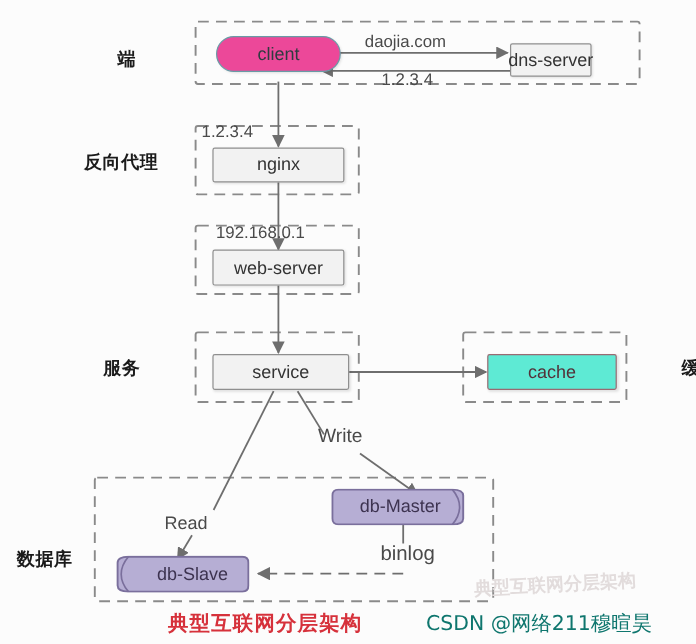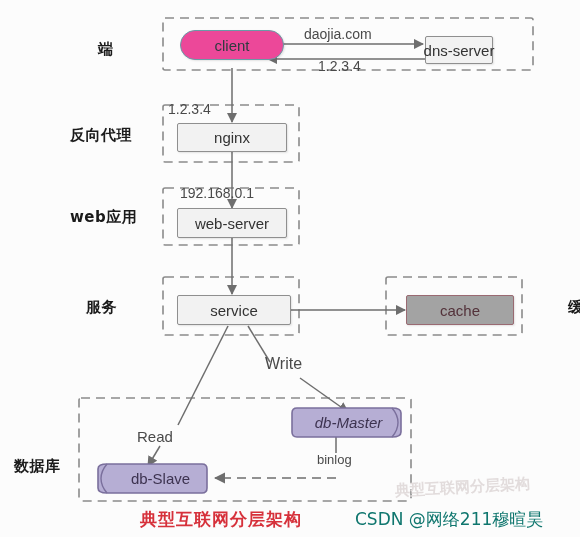--- a/index.html
+++ b/index.html
@@ -52,21 +52,21 @@
   }
   .node-pill {
     background: #ec4899;
     border: 1.6px solid #6a9aa6;
     border-radius: 18px;
     color: #2f3b40;
     box-shadow: 1px 1px 2px rgba(0,0,0,0.10);
     text-align: right;
   }
   .node-cache {
-    background: #a3a3a3;
+    background: #5eead4;
     border: 1.6px solid #9a6a72;
     border-radius: 2px;
     color: #53323a;
     box-shadow: 1px 1px 2px rgba(0,0,0,0.10);
   }
   .db-wrap {
     position: absolute;
   }
   .db-wrap svg {
     position: absolute;
@@ -160,38 +160,37 @@
 
     <line x1="228" y1="326" x2="178" y2="425" stroke="#6e6e6e" stroke-width="1.5"></line>
     <line x1="160" y1="446" x2="148" y2="466" stroke="#6e6e6e" stroke-width="1.5" marker-end="url(#arrow)"></line>
 
     <line x1="336" y1="437" x2="336" y2="453" stroke="#6e6e6e" stroke-width="1.5"></line>
     <line x1="336" y1="478" x2="215" y2="478" stroke="#6e6e6e" stroke-width="1.6" stroke-dasharray="9 6" marker-end="url(#arrow)"></line>
   </svg>
 
   <div class="tier-label" style="left:98px; top:40px;">端</div>
   <div class="tier-label" style="left:70px; top:126px;">反向代理</div>
-  <div class="tier-label" style="left:70px; top:208px;">web应用</div>
   <div class="tier-label" style="left:86px; top:298px;">服务</div>
   <div class="tier-label" style="left:540px; top:298px;padding-left:28px;">缓存</div>
   <div class="tier-label" style="left:14px; top:425px;margin-top:32px;">数据库</div>
 
   <div class="node node-pill" style="left:180px; top:30px; width:104px; height:30px;">client</div>
 
   <div class="node node-rect" style="left:425px; top:36px; width:68px; height:28px;">dns-server</div>
 
   <div class="node node-rect" style="left:177px; top:123px; width:110px; height:29px;">nginx</div>
 
   <div class="node node-rect" style="left:177px; top:295px; width:114px; height:30px;">service</div>
 
   <div class="node node-rect" style="left:177px; top:208px; width:110px; height:30px;">web-server</div>
 
   <div class="node node-cache" style="left:406px; top:295px; width:108px; height:30px;">cache</div>
 
-  <div class="db-wrap" style="left:291px; top:407px; width:115px; height:31px;font-style:italic;">
+  <div class="db-wrap" style="left:276px; top:407px; width:115px; height:31px;">
     <svg width="115" height="31" viewBox="0 0 115 31">
       <path d="M 6 1 L 101 1 Q 110 1 110 6 L 110 25 Q 110 30 101 30 L 6 30 Q 1 30 1 25 L 1 6 Q 1 1 6 1 Z" fill="#b6aed4" stroke="#7a6f9c" stroke-width="1.6"></path>
       <path d="M 101 1 Q 107 8 107 15.5 Q 107 23 101 30" fill="none" stroke="#7a6f9c" stroke-width="1.4"></path>
     </svg>
     <div class="db-text" style="padding-right:10px;">db-Master</div>
   </div>
 
   <div class="db-wrap" style="left:93px; top:463px; width:115px; height:31px;">
     <svg width="115" height="31" viewBox="0 0 115 31">
       <path d="M 14 1 L 109 1 Q 114 1 114 6 L 114 25 Q 114 30 109 30 L 14 30 Q 5 30 5 25 L 5 6 Q 5 1 14 1 Z" fill="#b6aed4" stroke="#7a6f9c" stroke-width="1.6"></path>
@@ -199,21 +198,21 @@
     </svg>
     <div class="db-text" style="padding-left:10px;">db-Slave</div>
   </div>
 
   <div class="edge-label" style="left:304px; top:26px;">daojia.com</div>
   <div class="edge-label" style="left:318px; top:58px;">1.2.3.4</div>
   <div class="edge-label" style="left:168px; top:101px;">1.2.3.4</div>
   <div class="edge-label" style="left:180px; top:185px;">192.168.0.1</div>
   <div class="edge-label" style="left:265px; top:355px; font-size:16px;">Write</div>
   <div class="edge-label" style="left:137px; top:428px; font-size:15px;">Read</div>
-  <div class="edge-label" style="left:317px; top:452px; font-size:13px;">binlog</div>
+  <div class="edge-label" style="left:317px; top:452px; font-size:17px;">binlog</div>
 
   <div class="watermark-faint" style="left:395px; top:478px;">典型互联网分层架构</div>
 
   <div class="caption" style="left:140px; top:508px;">典型互联网分层架构</div>
 
   <div class="watermark" style="left:355px; top:508px;">CSDN @网络211穆暄昊</div>
 
 </div>
 
 </body></html>

